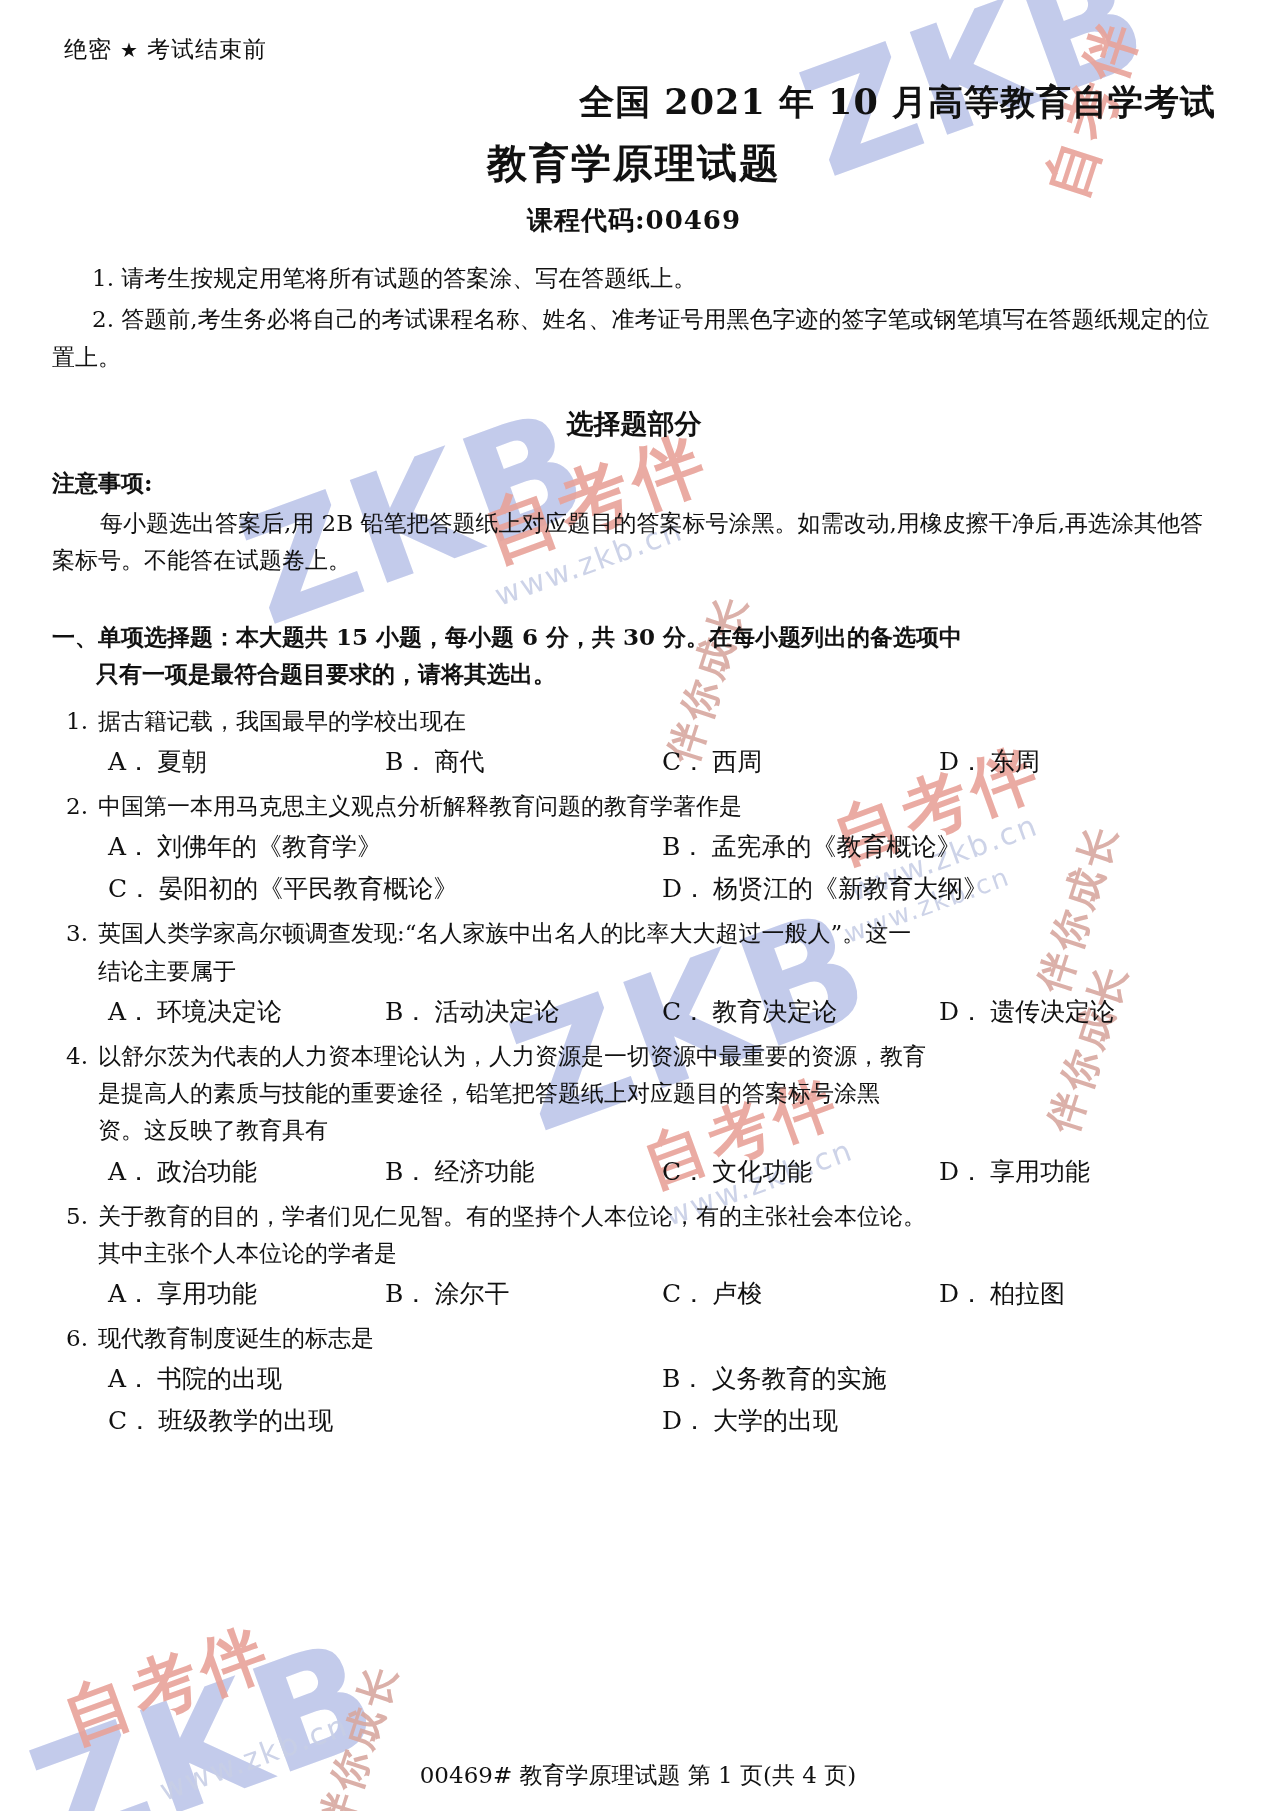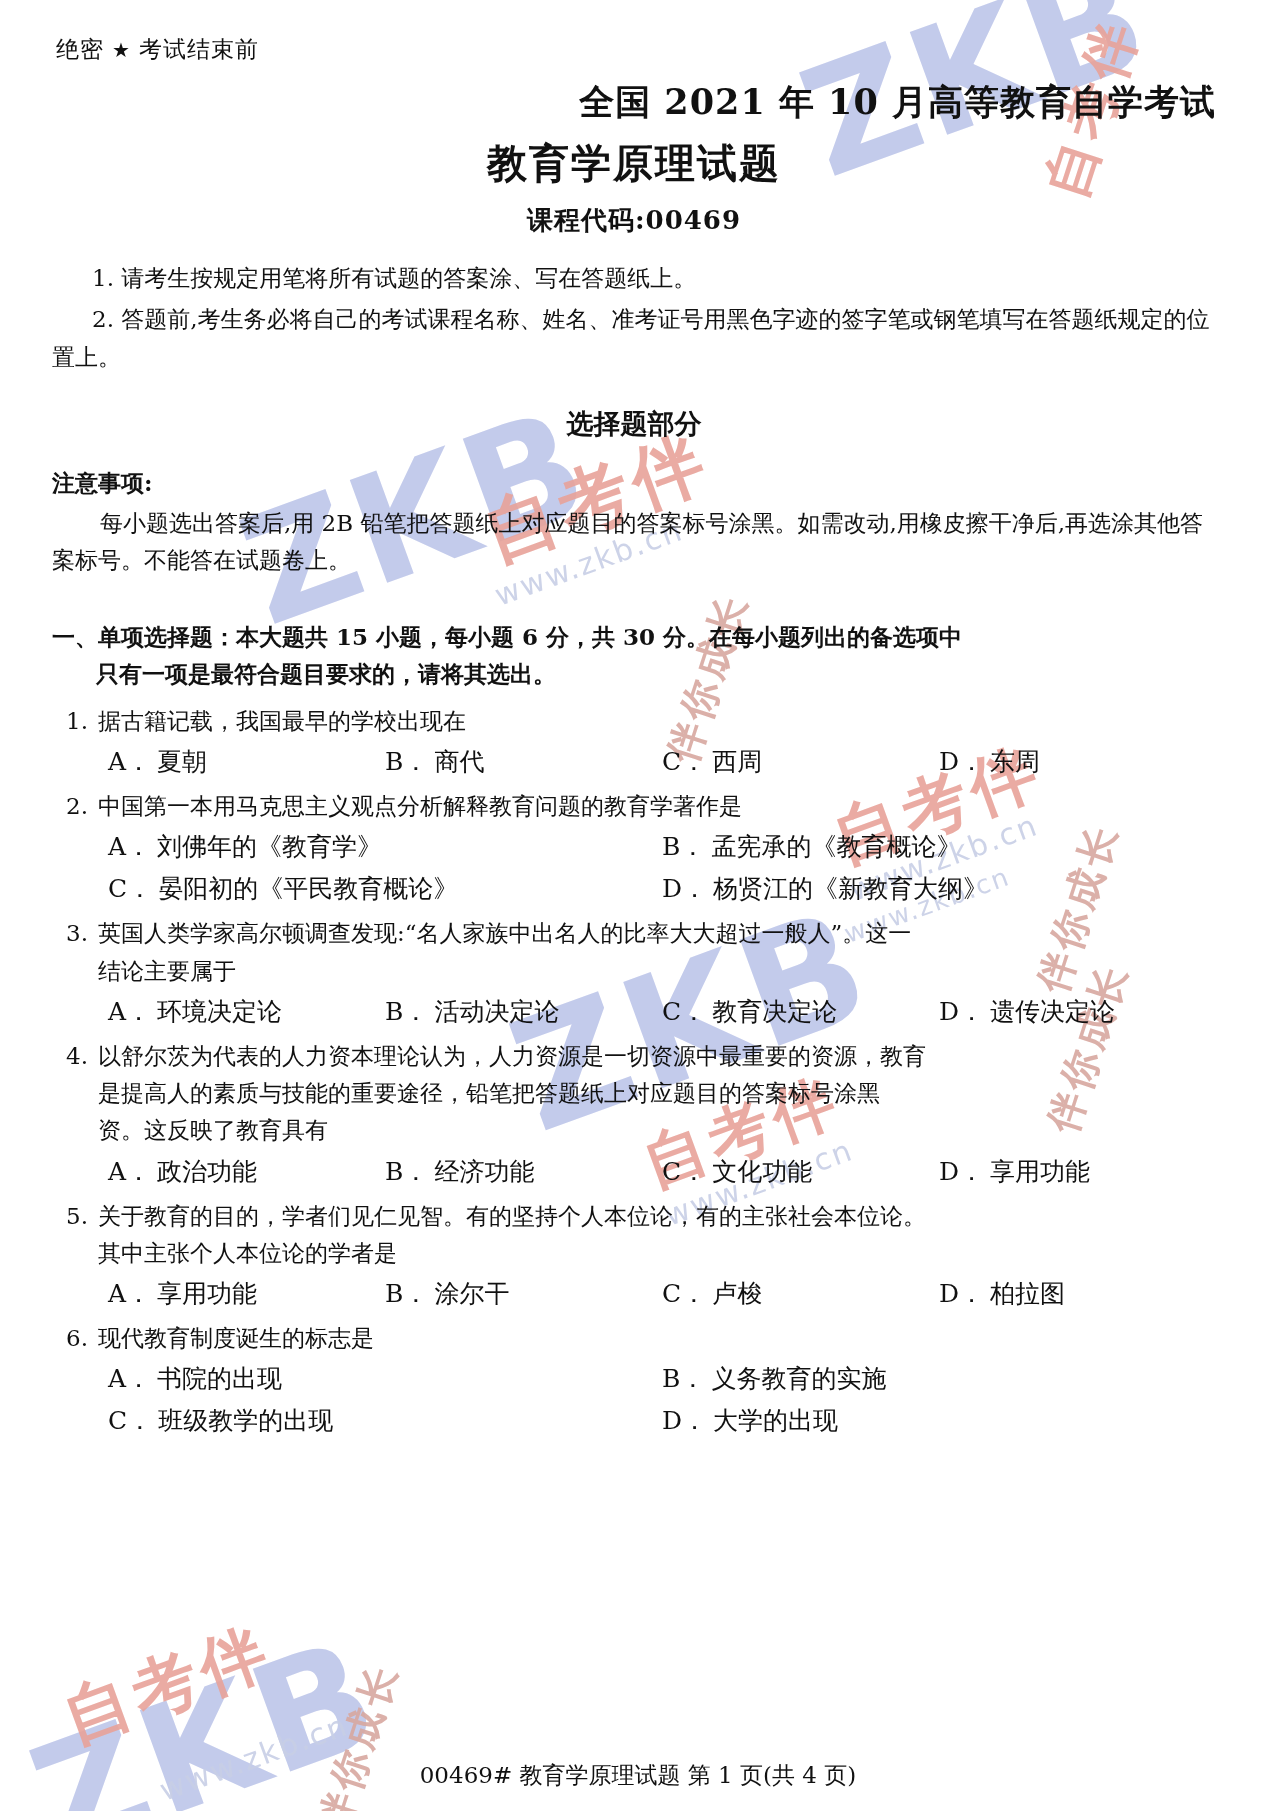--- a/index.html
+++ b/index.html
@@ -56,21 +56,21 @@
     color: #d8a8a0;
     opacity: 0.9;
     font-size: 40px;
     letter-spacing: 4px;
   }
 
   
   .secret-line {
     font-size: 23px;
     letter-spacing: 1px;
-    margin: 0 0 14px 4px;
+    margin: 0 0 14px 12px;
     position: relative;
     z-index: 10;
   }
   .secret-line .star { font-size: 20px; margin: 0 8px; }
 
   .title1 {
     text-align: right;
     font-size: 35px;
     font-weight: bold;
     letter-spacing: 1px;

